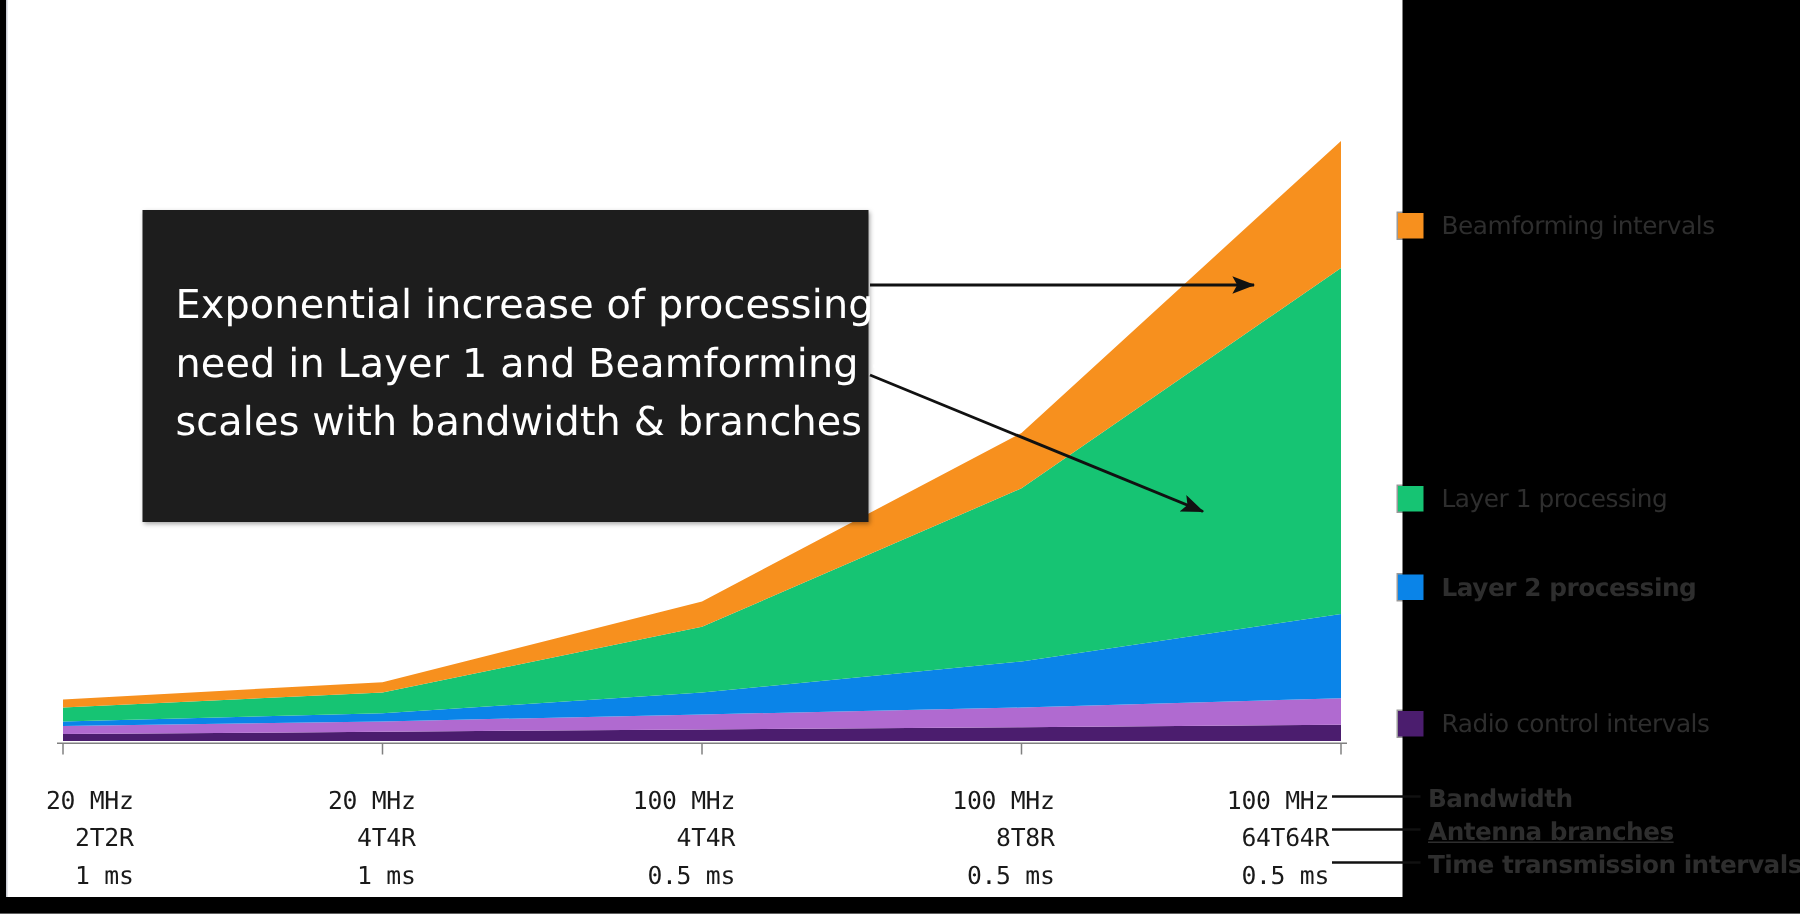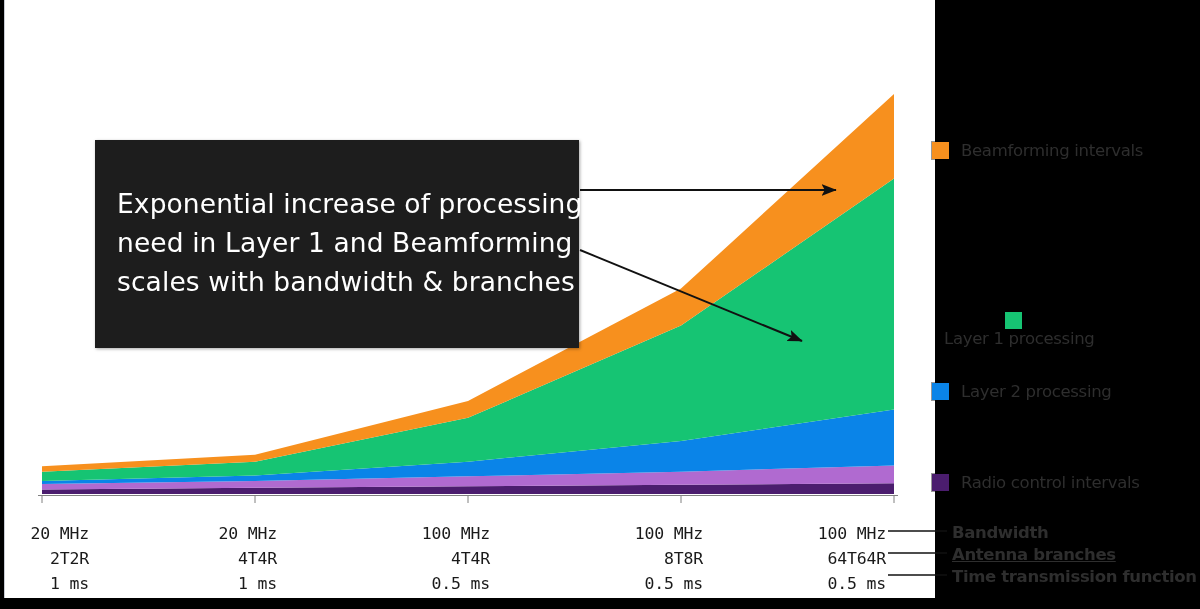--- a/index.html
+++ b/index.html
@@ -171,33 +171,33 @@
     <line x1="888" y1="531" x2="947" y2="531" stroke="#111111" stroke-width="1.7"></line>
     <line x1="888" y1="553" x2="947" y2="553" stroke="#111111" stroke-width="1.7"></line>
     <line x1="888" y1="575" x2="947" y2="575" stroke="#111111" stroke-width="1.7"></line>
   </svg>
 
   <div id="legend">
     <div class="legend-row" style="top:141px;">
       <span class="swatch" style="background: rgb(247, 144, 30);"></span>
       <span class="legend-label">Beamforming intervals</span>
     </div>
-    <div class="legend-row" style="top:312px;flex-direction:column;">
+    <div class="legend-row" style="top:323px;">
       <span class="swatch" style="background: rgb(22, 196, 115);"></span>
       <span class="legend-label">Layer 1 processing</span>
     </div>
-    <div class="legend-row" style="top:382px;">
+    <div class="legend-row" style="top:382px;font-weight:bold;">
       <span class="swatch" style="background: rgb(10, 132, 232);"></span>
       <span class="legend-label">Layer 2 processing</span>
     </div>
     <div class="legend-row" style="top:473px;">
       <span class="swatch" style="background: rgb(75, 29, 110);"></span>
       <span class="legend-label">Radio control intervals</span>
     </div>
   </div>
 
   <div id="rowlabels">
     <div class="rowlabel" style="left:20px;top:523px;">Bandwidth</div>
     <div class="rowlabel" style="left:20px;top:545px;text-decoration:underline;">Antenna branches</div>
-    <div class="rowlabel" style="left:20px;top:567px;">Time transmission function</div>
+    <div class="rowlabel" style="left:20px;top:567px;">Time transmission intervals</div>
   </div>
 
 </div>
 
 </body></html>

